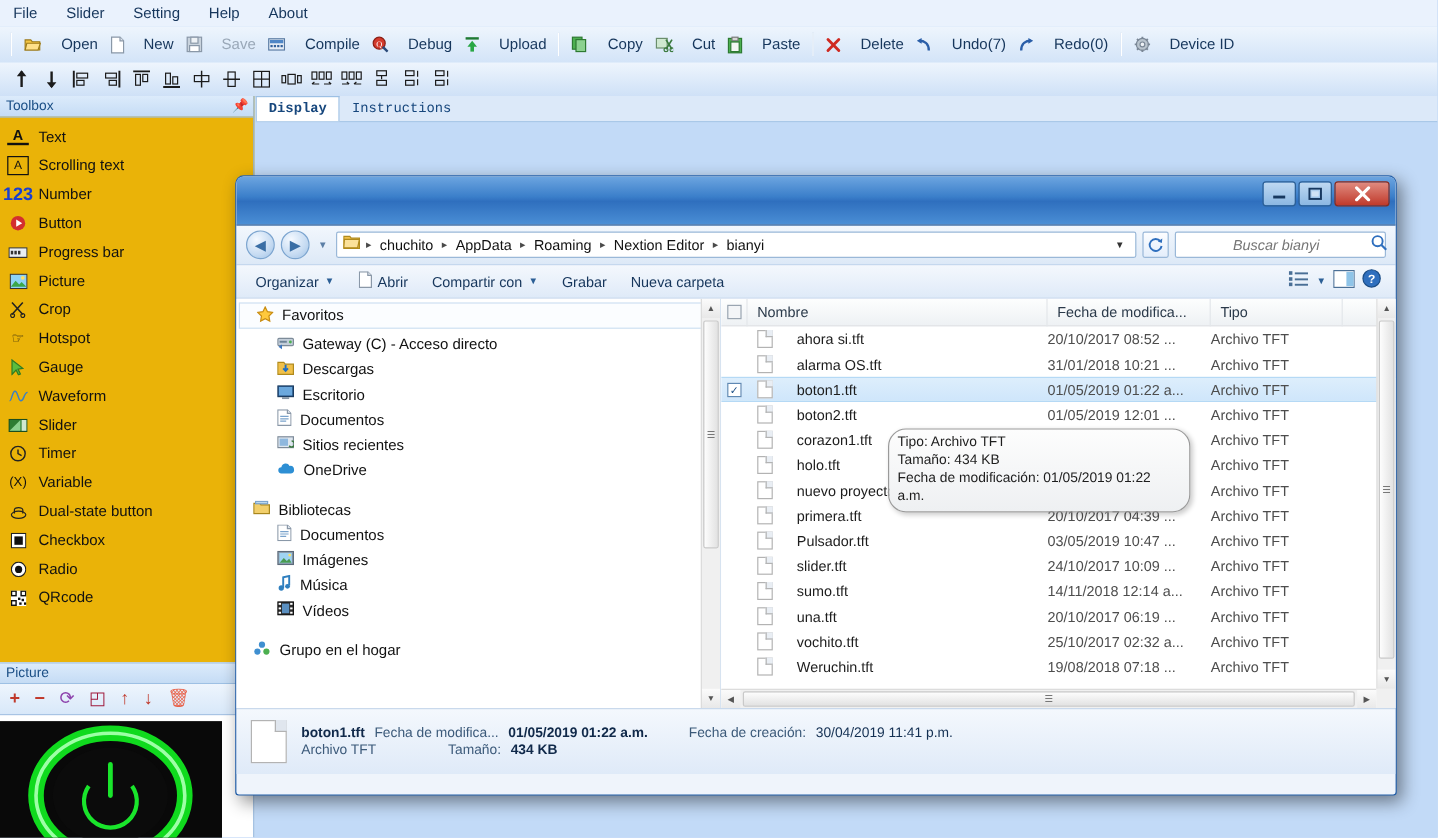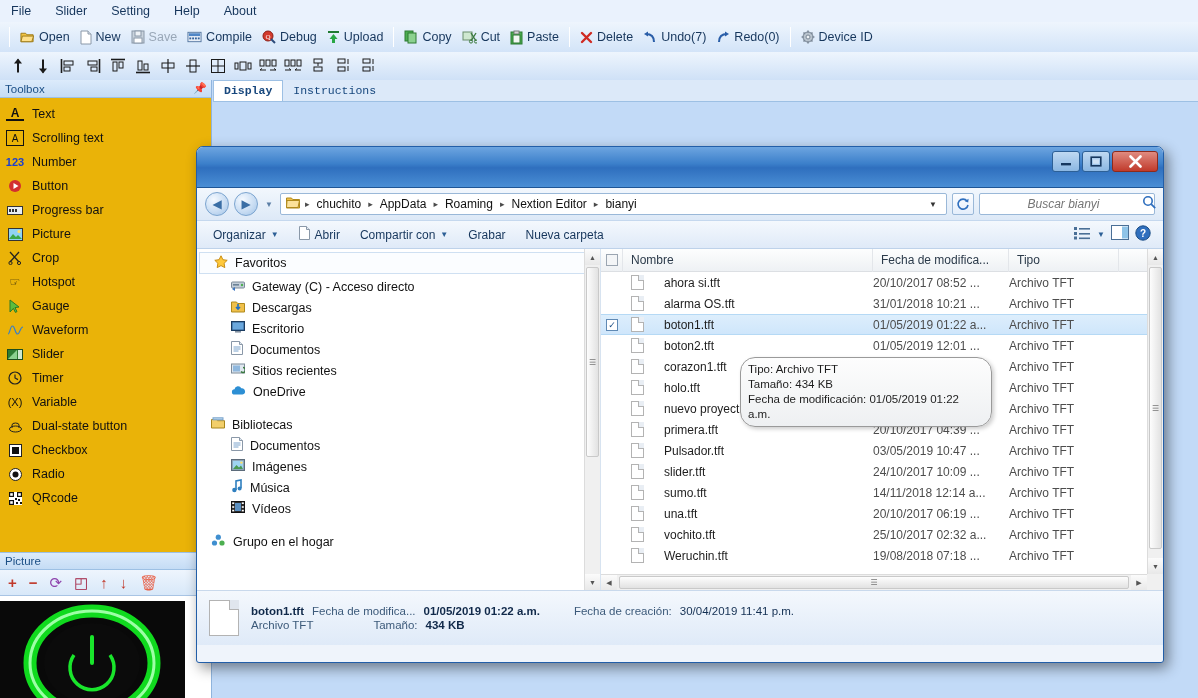--- a/index.html
+++ b/index.html
@@ -18,21 +18,21 @@
     position:absolute; left:0; top:0; width:1198px; height:22px;
     background:#eaf2fd; display:flex; align-items:center; padding-left:8px; gap:18px;
   }
   .menubar .mi { font-size:12.5px; color:#16365c; padding:2px 3px; cursor:default; }
 
   .toolbar1 {
     position:absolute; left:0; top:22px; width:1198px; height:30px;
     background:linear-gradient(#eef5fd,#d3e4f8);
     display:flex; align-items:center; padding-left:4px;
   }
-  .tbtn { display:flex; align-items:center; gap:4px; font-size:12.5px; color:#16365c;
+  .tbtn { display:flex; align-items:center; gap:16px; font-size:12.5px; color:#16365c;
           padding:2px 5px; cursor:default; white-space:nowrap; }
   .tbtn.disabled { color:#9aa8b8; }
   .tsep { width:1px; height:20px; background:#a8c4e4; margin:0 5px; border-right:1px solid #fff; }
 
   .toolbar2 {
     position:absolute; left:0; top:52px; width:1198px; height:28px;
     background:linear-gradient(#eef5fd,#cfe1f7);
     display:flex; align-items:center; padding-left:6px; gap:1px;
   }
   .albtn { width:24px; height:22px; display:flex; align-items:center; justify-content:center;
@@ -445,21 +445,21 @@
     <div class="tb-list">
       <div class="tb-item">
         <span class="tb-ico" style="font-weight:bold;border-bottom:2px solid #111;height:13px;">A</span>
         <span>Text</span>
         </div>
       <div class="tb-item">
         <span class="tb-ico" style="border:1px solid #111;font-size:10px;">A</span>
         <span>Scrolling text</span>
         </div>
       <div class="tb-item">
-        <span class="tb-ico" style="color:#1a3fd0;font-weight:bold;font-size:11px;">123</span>
+        <span class="tb-ico" style="color:#1a3fd0;font-weight:bold;font-size:15px;">123</span>
         <span>Number</span>
         </div>
       <div class="tb-item">
         <span class="tb-ico">
           <svg width="14" height="14" viewBox="0 0 14 14">
               <circle cx="7" cy="7" r="6" fill="#d32f2f"></circle>
               <path d="M5.5 4l5 3-5 3z" fill="#fff"></path>
             </svg>
           </span>
         <span>Button</span>

